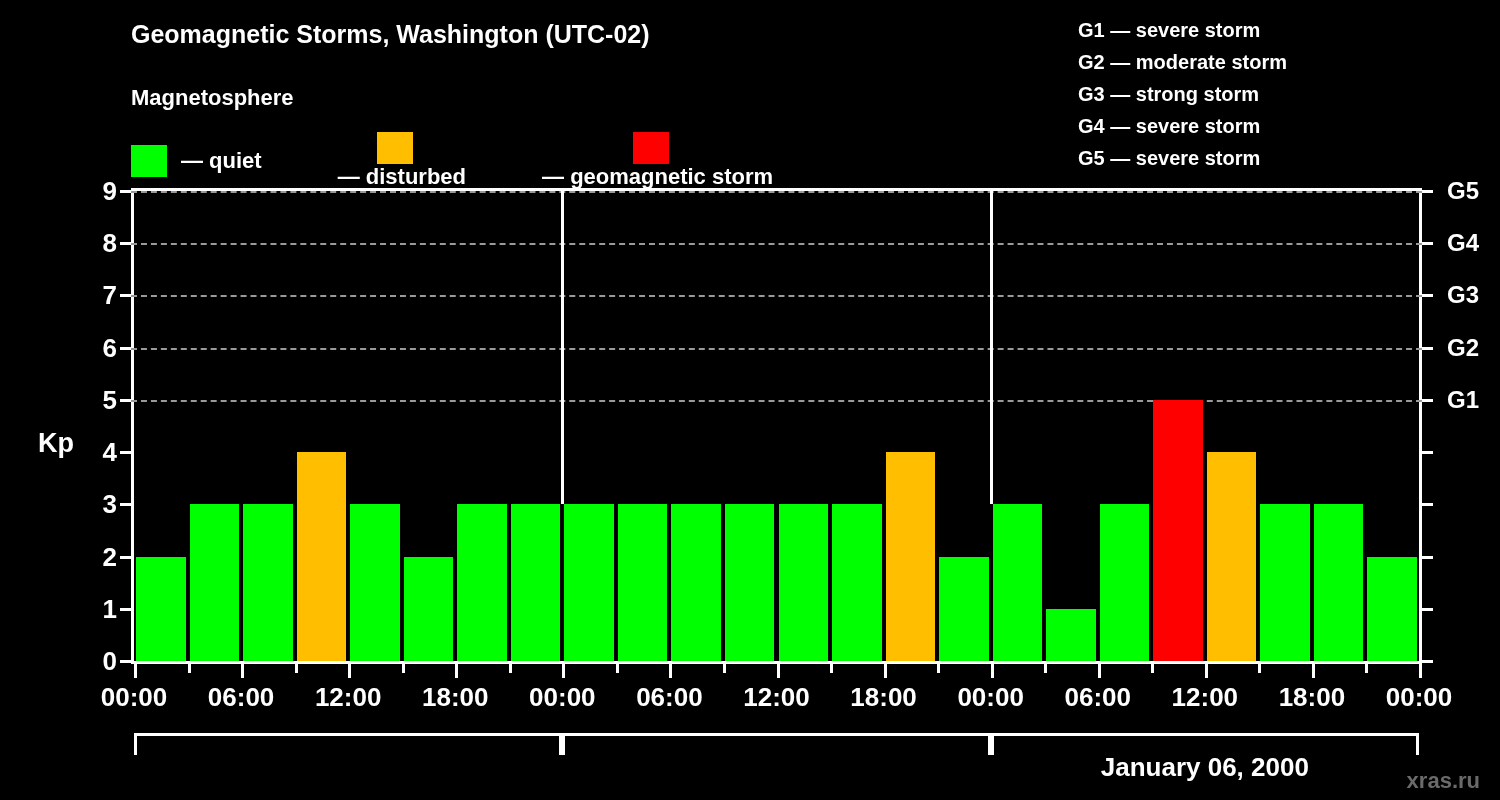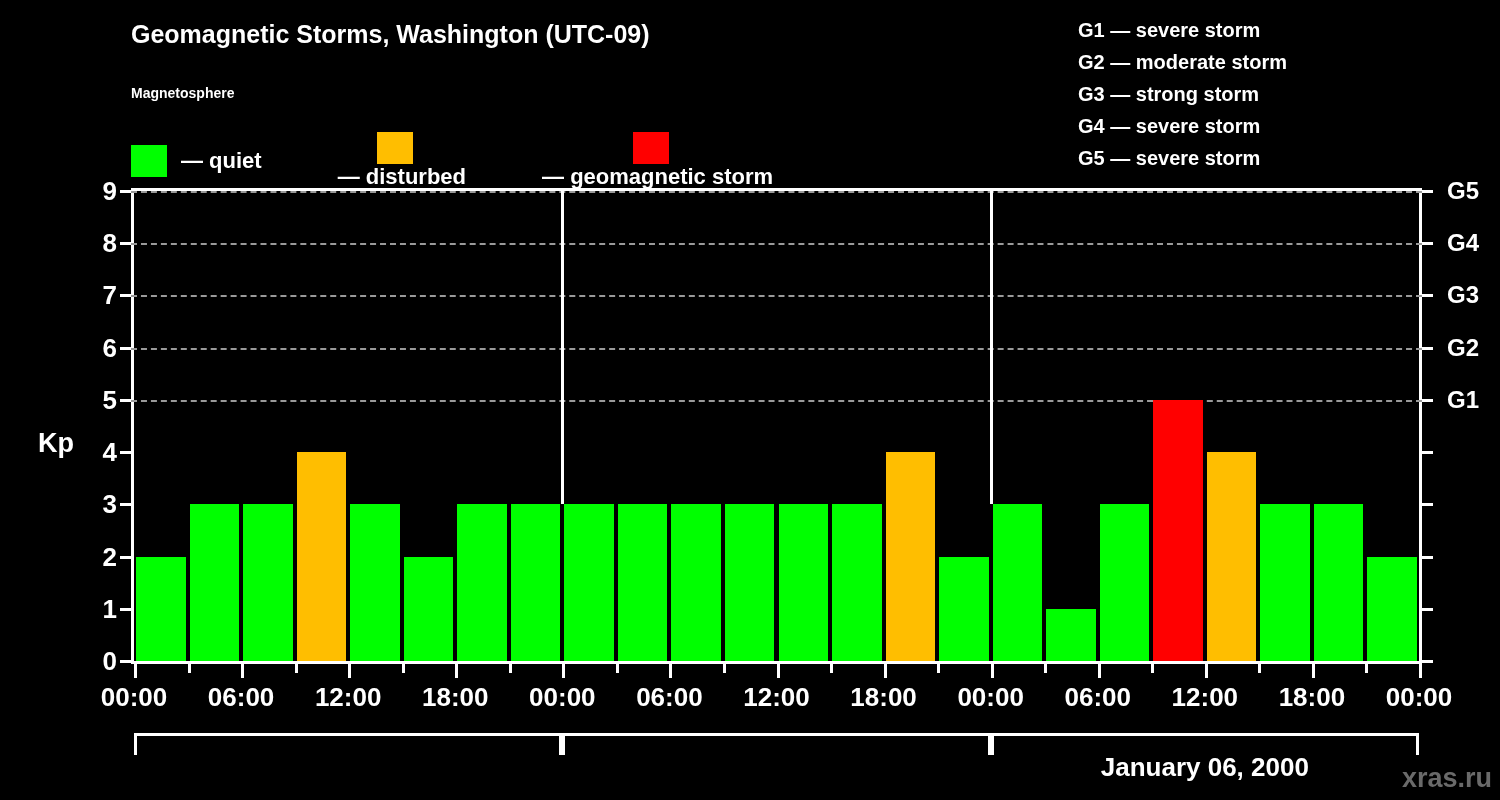--- a/index.html
+++ b/index.html
@@ -24,21 +24,21 @@
     top: 20px;
     font-size: 25px;
     font-weight: bold;
     letter-spacing: 0px;
     white-space: nowrap;
   }
   .subtitle {
     position: absolute;
     left: 131px;
     top: 85px;
-    font-size: 14px;
+    font-size: 22px;
     font-weight: bold;
     white-space: nowrap;
   }
 
   
   .act-legend {
     position: absolute;
     left: 131px;
     top: 132px;
     display: flex;
@@ -192,33 +192,33 @@
     position: absolute;
     top: 0;
     font-size: 26px;
     font-weight: bold;
     transform: translateX(-50%);
     white-space: nowrap;
   }
 
   .watermark {
     position: absolute;
-    right: 8px;
+    right: 20px;
     bottom: 6px;
-    font-size: 27px;
+    font-size: 22px;
     font-weight: bold;
     color: #6a6a6a;
   }
 </style>
 </head>
 <body>
 
 <div class="root">
 
-  <div class="title">Geomagnetic Storms, Washington (UTC-09)</div>
+  <div class="title">Geomagnetic Storms, Washington (UTC-02)</div>
   <div class="subtitle">Magnetosphere</div>
 
   <div class="act-legend">
     <div class="act-item">
       <span class="swatch" style="background:#00ff00"></span>
       <span class="act-label">— quiet</span>
     </div>
     <div class="act-item">
       <span class="swatch" style="background:#ffbe00"></span>
       <span class="act-label">— disturbed</span>

